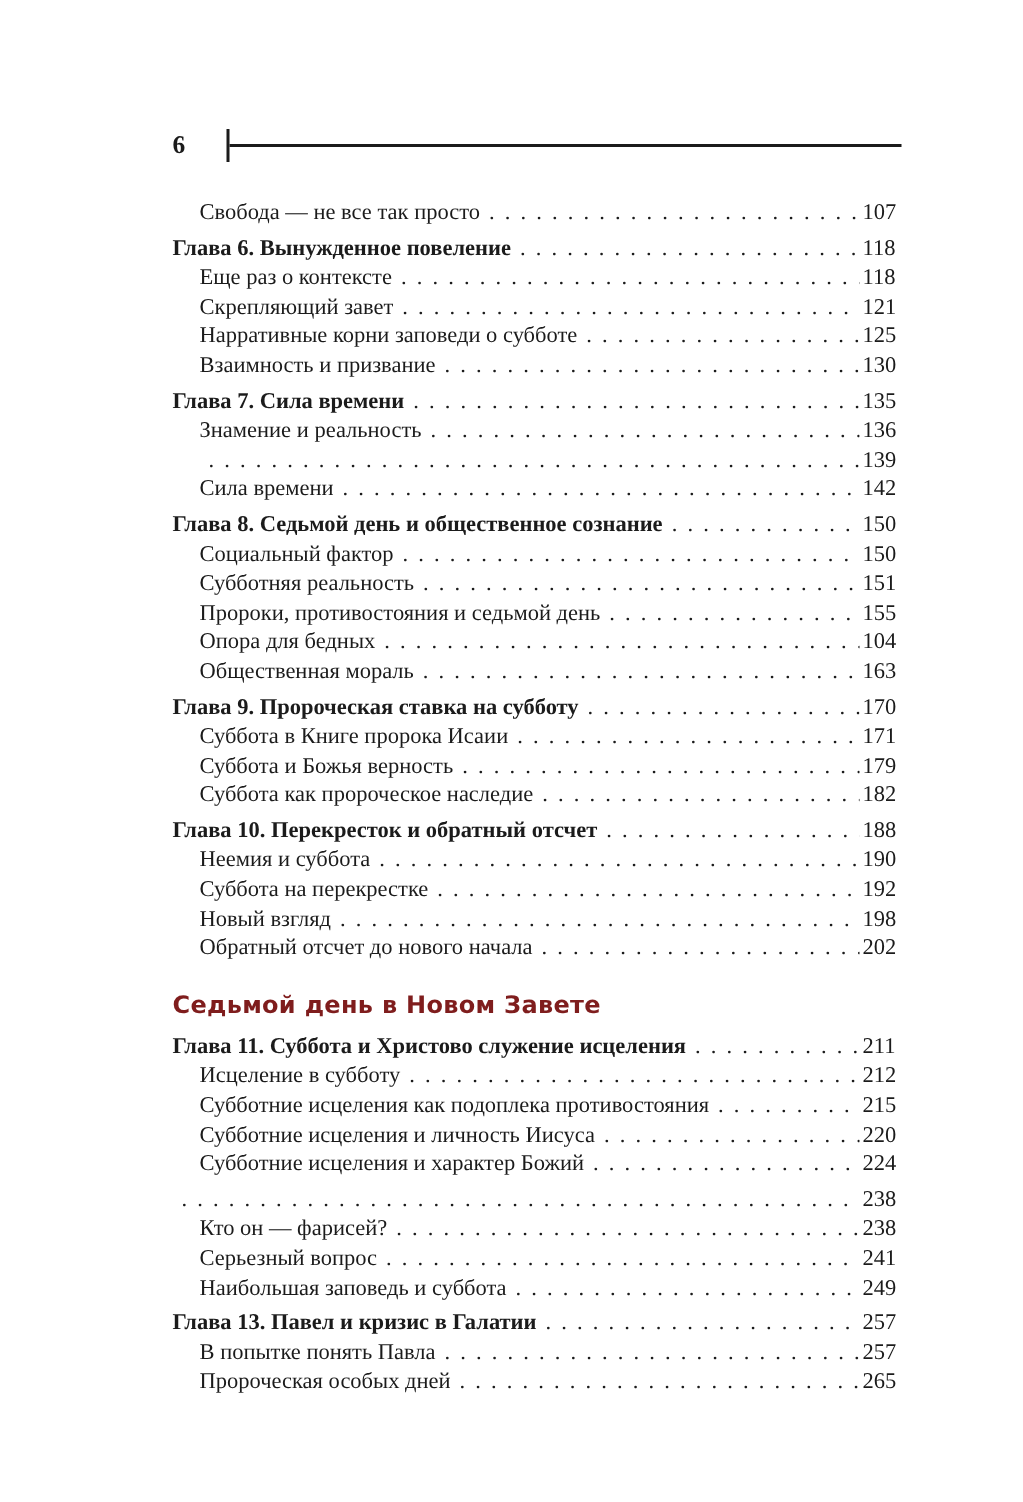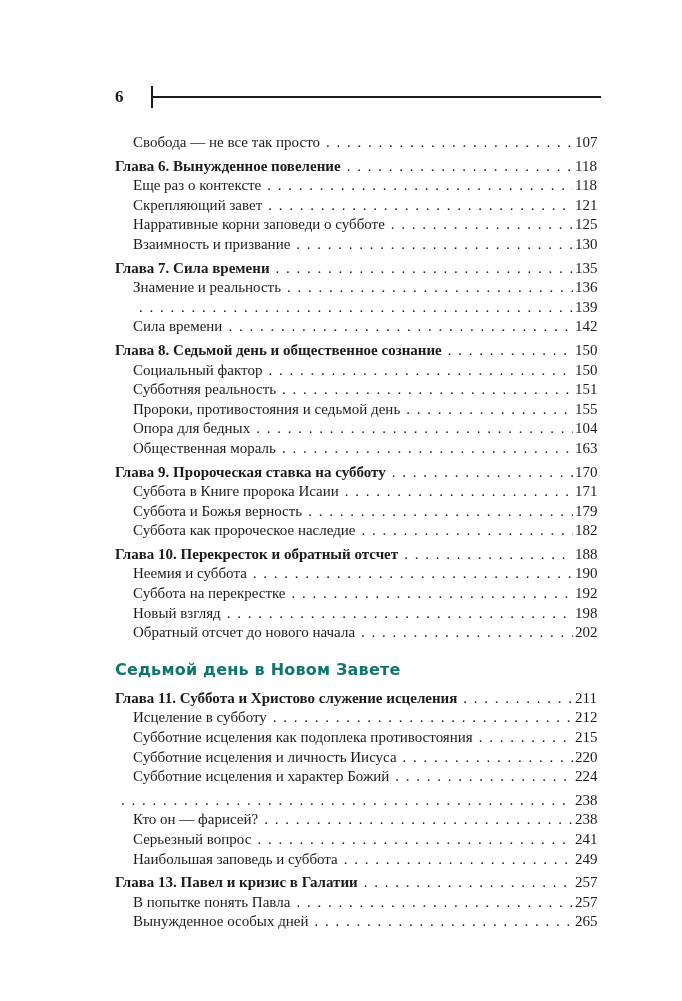--- a/index.html
+++ b/index.html
@@ -81,21 +81,21 @@
     font-weight: normal;
   }
   .toc-section {
     font-family: "DejaVu Sans", sans-serif;
     font-weight: bold;
     font-size: 16px;
     letter-spacing: 0.2px;
     line-height: 22px;
     margin-top: 16px;
     margin-bottom: 8px;
-    color: #0f766e;
+    color: #7f1d1d;
   }
 </style>
 </head>
 <body>
 
 <div class="page">
   <div class="page-header">
     <span class="page-num">6</span>
     <span class="header-tick"></span>
     <span class="header-rule"></span>
@@ -274,18 +274,18 @@
         <span class="toc-title">Глава 13. Павел и кризис в Галатии</span>
         <span class="toc-leader">. . . . . . . . . . . . . . . . . . . . . . . . . . . . . . . . . . . . . . . . . . . . . . . . . . . . . . . . . . . . . . . . . . . . . . . . . . . . . . . . </span>
         <span class="toc-page">257</span>
       </div>
       <div class="toc-row sub">
         <span class="toc-title">В попытке понять Павла</span>
         <span class="toc-leader">. . . . . . . . . . . . . . . . . . . . . . . . . . . . . . . . . . . . . . . . . . . . . . . . . . . . . . . . . . . . . . . . . . . . . . . . . . . . . . . . </span>
         <span class="toc-page">257</span>
       </div>
       <div class="toc-row sub">
-        <span class="toc-title">Вынужденное особых дней</span>
+        <span class="toc-title">Пророческая особых дней</span>
         <span class="toc-leader">. . . . . . . . . . . . . . . . . . . . . . . . . . . . . . . . . . . . . . . . . . . . . . . . . . . . . . . . . . . . . . . . . . . . . . . . . . . . . . . . </span>
         <span class="toc-page">265</span>
       </div>
     </div>
 </div>
 
 </body></html>

